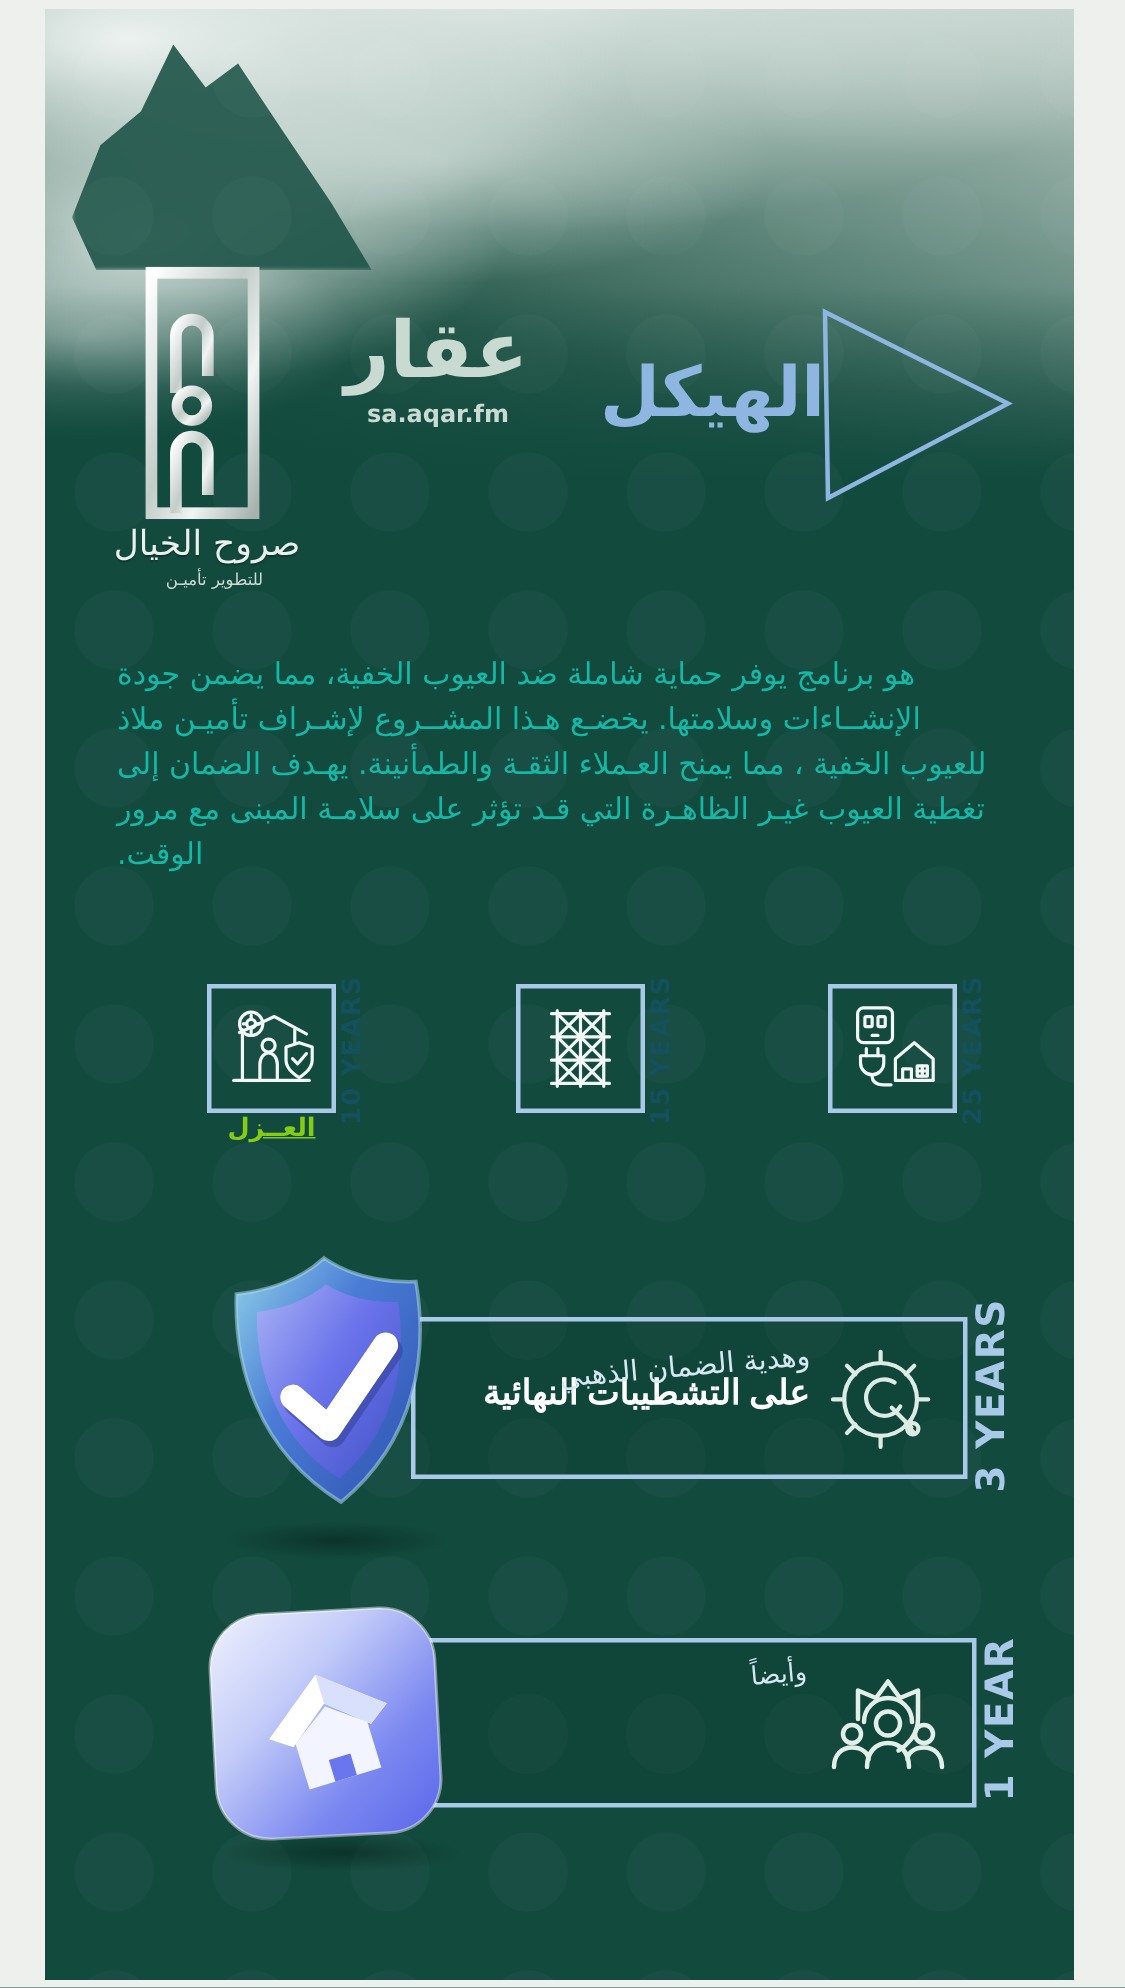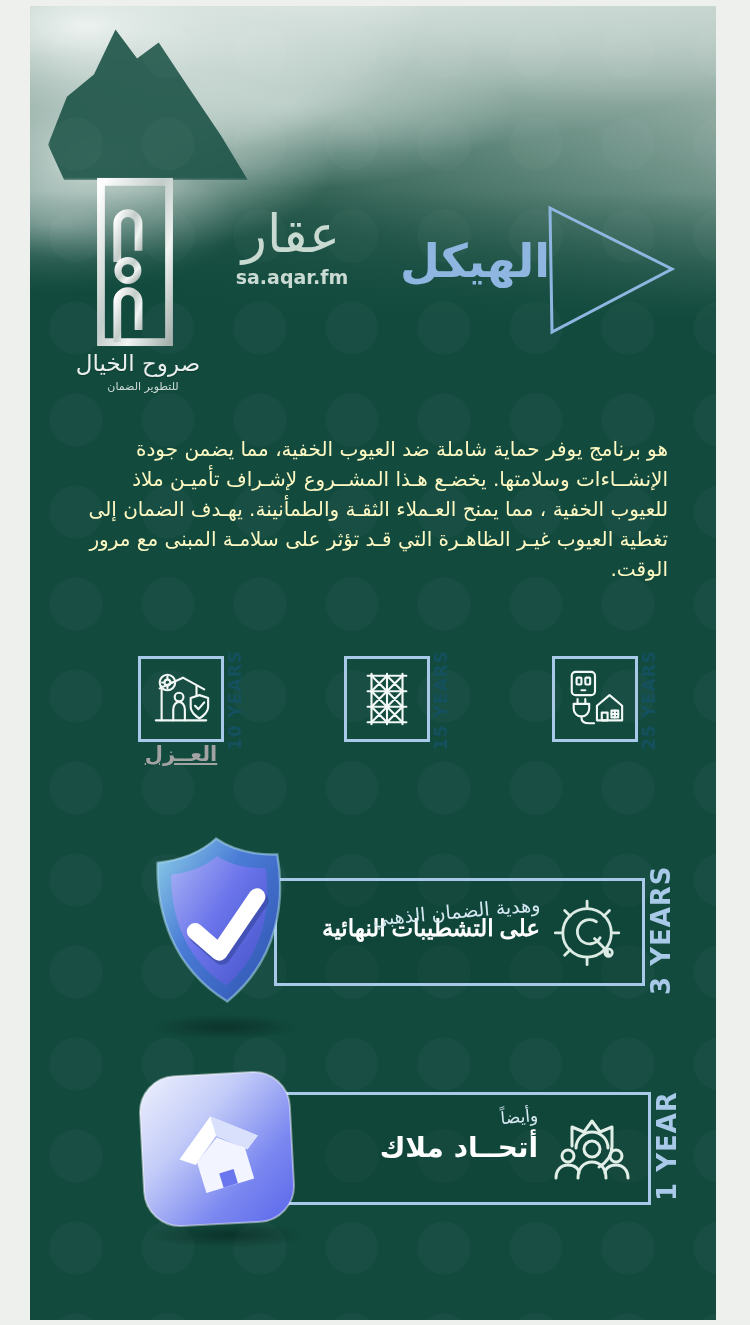--- a/index.html
+++ b/index.html
@@ -45,54 +45,54 @@
     position:absolute;left:38px;top:344px;width:140px;text-align:center;
     color:#e9efec;font-size:23px;font-weight:normal;direction:rtl;
     text-shadow:0 1px 1px rgba(0,0,0,.25);
   }
   .logo-sub{
     position:absolute;left:58px;top:374px;width:110px;text-align:center;
     color:#cfdbd6;font-size:11px;direction:rtl;
   }
   .aqar-name{
     position:absolute;left:196px;top:198px;width:130px;text-align:center;
-    color:#c9dad3;font-size:52px;font-weight:normal;direction:rtl;letter-spacing:1px;
+    color:#c9dad3;font-size:52px;font-weight:bold;direction:rtl;letter-spacing:1px;
   }
   .aqar-url{
     position:absolute;left:200px;top:260px;width:124px;text-align:center;
-    color:#c9dad3;font-size:19px;font-weight:bold;
+    color:#c9dad3;font-size:16px;font-weight:bold;
   }
   .title-arrow{position:absolute;left:516px;top:188px;width:130px;height:150px;}
   .page-title{
     position:absolute;left:330px;top:228px;width:230px;text-align:center;
     color:#8fb6e0;font-size:46px;font-weight:bold;direction:rtl;
   }
   
   .intro{
     position:absolute;left:48px;top:428px;width:590px;
-    color:#fef9c3;font-size:20px;line-height:30px;text-align:right;direction:rtl;
+    color:#14b8a6;font-size:20px;line-height:30px;text-align:left;direction:rtl;
     margin:0;
   }
   
   .wbox{
     position:absolute;width:80px;height:80px;top:650px;
     border:3px solid #a9c9e9;display:flex;align-items:center;justify-content:center;
   }
   .wbox svg{width:62px;height:62px;}
   .w1{left:108px;} .w2{left:314px;} .w3{left:522px;}
   .wyears{
     position:absolute;top:648px;height:92px;width:22px;
     display:flex;align-items:center;justify-content:center;
     writing-mode:vertical-rl;transform:rotate(180deg);
     color:#14505e;font-size:17px;font-weight:bold;letter-spacing:1px;white-space:nowrap;
   }
   .y1{left:194px;} .y2{left:400px;} .y3{left:608px;}
   .wlabel{
     position:absolute;top:736px;width:190px;text-align:center;
-    color:#a3a3a3;font-size:21px;font-weight:bold;direction:rtl;text-decoration:underline;
+    color:#84cc16;font-size:17px;font-weight:bold;direction:rtl;text-decoration:underline;
   }
   .l1{left:56px;} .l2{left:262px;} .l3{left:470px;}
   
   .band{
     position:absolute;border:3px solid #a9c9e9;background:rgba(10,55,46,.18);
   }
   .band-gold{left:244px;top:872px;width:365px;height:102px;}
   .band-union{left:233px;top:1086px;width:382px;height:107px;}
   .band-years{
     position:absolute;display:flex;align-items:center;justify-content:center;
@@ -142,21 +142,21 @@
     </defs>
     <g fill="none" stroke="url(#silver)">
       <rect x="7" y="7" width="96" height="226" stroke-width="11"></rect>
       <path d="M30,120 V66 a15,15 0 0 1 30,0 V104" stroke-width="11"></path>
       <circle cx="45" cy="132" r="14" stroke-width="10"></circle>
       <path d="M30,233 V176 a15,15 0 0 1 30,0 v40" stroke-width="11"></path>
       <path d="M78,40 V233" stroke-width="11"></path>
     </g>
   </svg>
   <div class="logo-title">صروح الخيال</div>
-  <div class="logo-sub">للتطوير الضمان</div>
+  <div class="logo-sub">للتطوير تأميـن</div>
 
   <div class="aqar-name">عقار</div>
   <div class="aqar-url">sa.aqar.fm</div>
 
   <svg class="title-arrow" viewBox="0 0 130 150">
     <polygon points="4,14 126,75 6,138" fill="none" stroke="#8fb6e0" stroke-width="3"></polygon>
   </svg>
   <div class="page-title">الهيكل</div>
 
   <p class="intro">هو برنامج يوفر حماية شاملة ضد العيوب الخفية، مما يضمن جودة الإنشــاءات وسلامتها. يخضـع هـذا المشــروع لإشـراف تأميـن ملاذ للعيوب الخفية ، مما يمنح العـملاء الثقـة والطمأنينة. يهـدف الضمان إلى تغطية العيوب غيـر الظاهـرة التي قـد تؤثر على سلامـة المبنى مع مرور الوقت.</p>
@@ -238,21 +238,20 @@
     <path d="M105,8 C125,24 152,32 180,33 C186,92 172,164 105,212 C38,164 24,92 30,33 C58,32 85,24 105,8 Z" fill="url(#shg)" stroke="rgba(170,215,235,.55)" stroke-width="3"></path>
     <path d="M105,30 C121,42 142,48 164,49 C168,96 156,155 105,192 C54,155 42,96 46,49 C68,48 89,42 105,30 Z" fill="url(#shg2)"></path>
     <path d="M71,122 L99,150 L151,84" fill="none" stroke="rgba(25,45,115,.35)" stroke-width="22" stroke-linecap="round" stroke-linejoin="round" transform="translate(3,5)"></path>
     <path d="M71,122 L99,150 L151,84" fill="none" stroke="#ffffff" stroke-width="21" stroke-linecap="round" stroke-linejoin="round"></path>
   </svg>
   <div class="shadow sh-shield"></div>
 
   <div class="band band-union">
     <div class="union-texts">
       <div class="script-line">وأيضاً</div>
-      <div class="bold-line">أتحــاد ملاك</div>
     </div>
     <svg class="band-icon" style="right:12px;top:10px;width:88px;height:84px;" viewBox="0 0 88 70" fill="none" stroke="#e2efe8" stroke-width="3" stroke-linecap="round" stroke-linejoin="round">
       <path d="M24,34 V15 l12,5 8,-11 8,11 12,-5 v19 c0,11 -8,18 -13,21"></path>
       <path d="M28,36 a16,16 0 0 1 32,0"></path>
       <circle cx="44" cy="37" r="8"></circle>
       <path d="M30,66 c0,-10 6,-16 14,-16 s14,6 14,16"></path>
       <circle cx="20" cy="44" r="6"></circle>
       <path d="M8,66 c0,-8 5,-13 12,-13 s11,4 11,8"></path>
       <circle cx="68" cy="44" r="6"></circle>
       <path d="M80,66 c0,-8 -5,-13 -12,-13 s-11,4 -11,8"></path>

